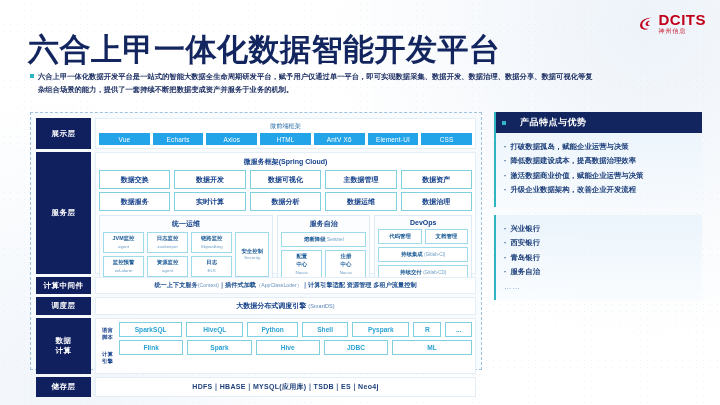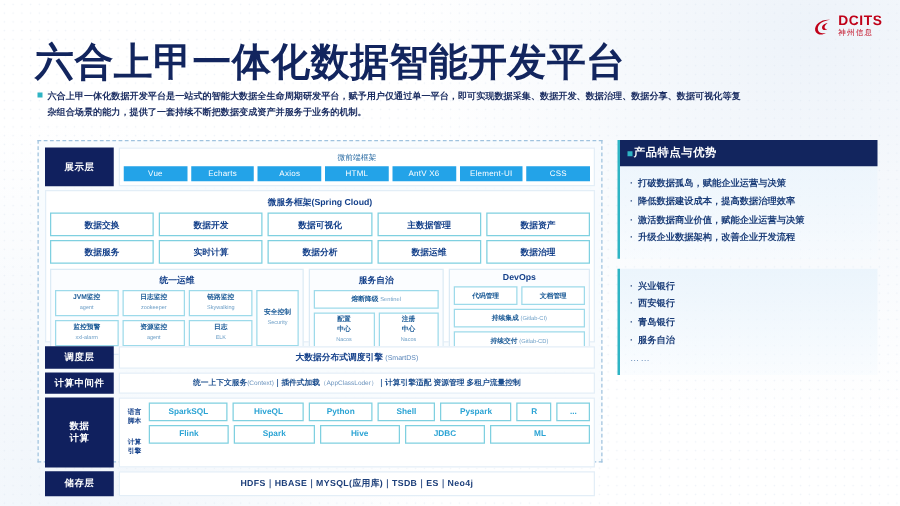--- a/index.html
+++ b/index.html
@@ -21,21 +21,21 @@
     background-image: radial-gradient(#dfe7f1 0.7px, transparent 0.8px);
     background-size: 7px 7px;
     opacity: .55;
     pointer-events: none;
   }
 
   
   .logo { position: absolute; right: 14px; top: 12px; display: flex; align-items: center; gap: 4px; }
   .logo-mark { width: 17px; height: 17px; }
   .logo-txt { line-height: 1; }
-  .logo-en { font-size: 11px; font-weight: bold; color: #c00018; letter-spacing: .5px; }
+  .logo-en { font-size: 15px; font-weight: bold; color: #c00018; letter-spacing: .5px; }
   .logo-cn { font-size: 6px; color: #c00018; letter-spacing: 1px; margin-top: 1px; }
 
   .page-title {
     position: absolute; left: 28px; top: 29px;
     font-size: 31px; font-weight: bold; color: #12255e; letter-spacing: .5px;
   }
   .intro {
     position: absolute; left: 30px; top: 70px; width: 672px;
     font-size: 7.3px; color: #1d2f63; line-height: 1.85; font-weight: bold;
   }
@@ -125,21 +125,21 @@
 
   
   .store { padding: 4px; text-align: center; font-size: 7px; color: #1d3f7a; font-weight: bold; letter-spacing: .3px; }
 
   
   .side { position: absolute; left: 494px; top: 112px; width: 208px; }
   .card { margin-bottom: 8px; border-left: 2px solid #2fb4c4;
           background: linear-gradient(180deg, rgba(234,244,252,.9), rgba(246,251,255,.5)); }
   .card-h {
     background: #12255e; color: #fff; font-size: 9px; font-weight: bold;
-    padding: 4px 6px; display: flex; align-items: center; gap: 1px; letter-spacing: .5px;
+    padding: 4px 6px; display: flex; align-items: center; gap: 14px; letter-spacing: .5px;
   }
   .card-h .sq { width: 4px; height: 4px; background: #2fb4c4; display: inline-block; }
   .card-b { padding: 7px 8px 9px; }
   .bullet { font-size: 7.4px; color: #1d3f7a; line-height: 1.95; font-weight: bold; }
   .bullet::before { content: "·"; margin-right: 4px; font-weight: bold; }
   .dots { font-size: 7.4px; color: #6b8fba; letter-spacing: 1px; padding-top: 2px; }
 </style>
 </head>
 <body>
 
@@ -176,20 +176,21 @@
           <div class="chip">Axios</div>
           <div class="chip">HTML</div>
           <div class="chip">AntV X6</div>
           <div class="chip">Element-UI</div>
           <div class="chip">CSS</div>
         </div>
       </div>
     </div>
 
     <div class="row" style="height:122px">
+      <div class="lbl">服务层</div>
       <div class="panel svc">
         <div class="cap-b">微服务框架(Spring Cloud)</div>
 
         <div class="boxline">
           <div class="box">数据交换</div>
           <div class="box">数据开发</div>
           <div class="box">数据可视化</div>
           <div class="box">主数据管理</div>
           <div class="box">数据资产</div>
         </div>
@@ -281,33 +282,33 @@
                 <i>(Gitlab-CD)</i>
               </div>
             </div>
           </div>
 
         </div>
       </div>
     </div>
 
     <div class="row">
+      <div class="lbl">计算中间件</div>
+      <div class="panel mid">
+        <span>统一上下文服务</span><i>(Context)</i><span>｜插件式加载</span><i>（AppClassLoder）</i><span>｜计算引擎适配 资源管理 多租户流量控制</span>
+      </div>
+    </div>
+
+    <div class="row">
       <div class="lbl">调度层</div>
       <div class="panel sched">
         <div class="t">
           <span>大数据分布式调度引擎</span>
           <i>(SmartDS)</i>
         </div>
-      </div>
-    </div>
-
-    <div class="row">
-      <div class="lbl">计算中间件</div>
-      <div class="panel mid">
-        <span>统一上下文服务</span><i>(Context)</i><span>｜插件式加载</span><i>（AppClassLoder）</i><span>｜计算引擎适配 资源管理 多租户流量控制</span>
       </div>
     </div>
 
     <div class="row" style="height:56px">
       <div class="lbl">
         <span>
           <span>数据</span><br>
           <span>计算</span>
         </span>
       </div>

